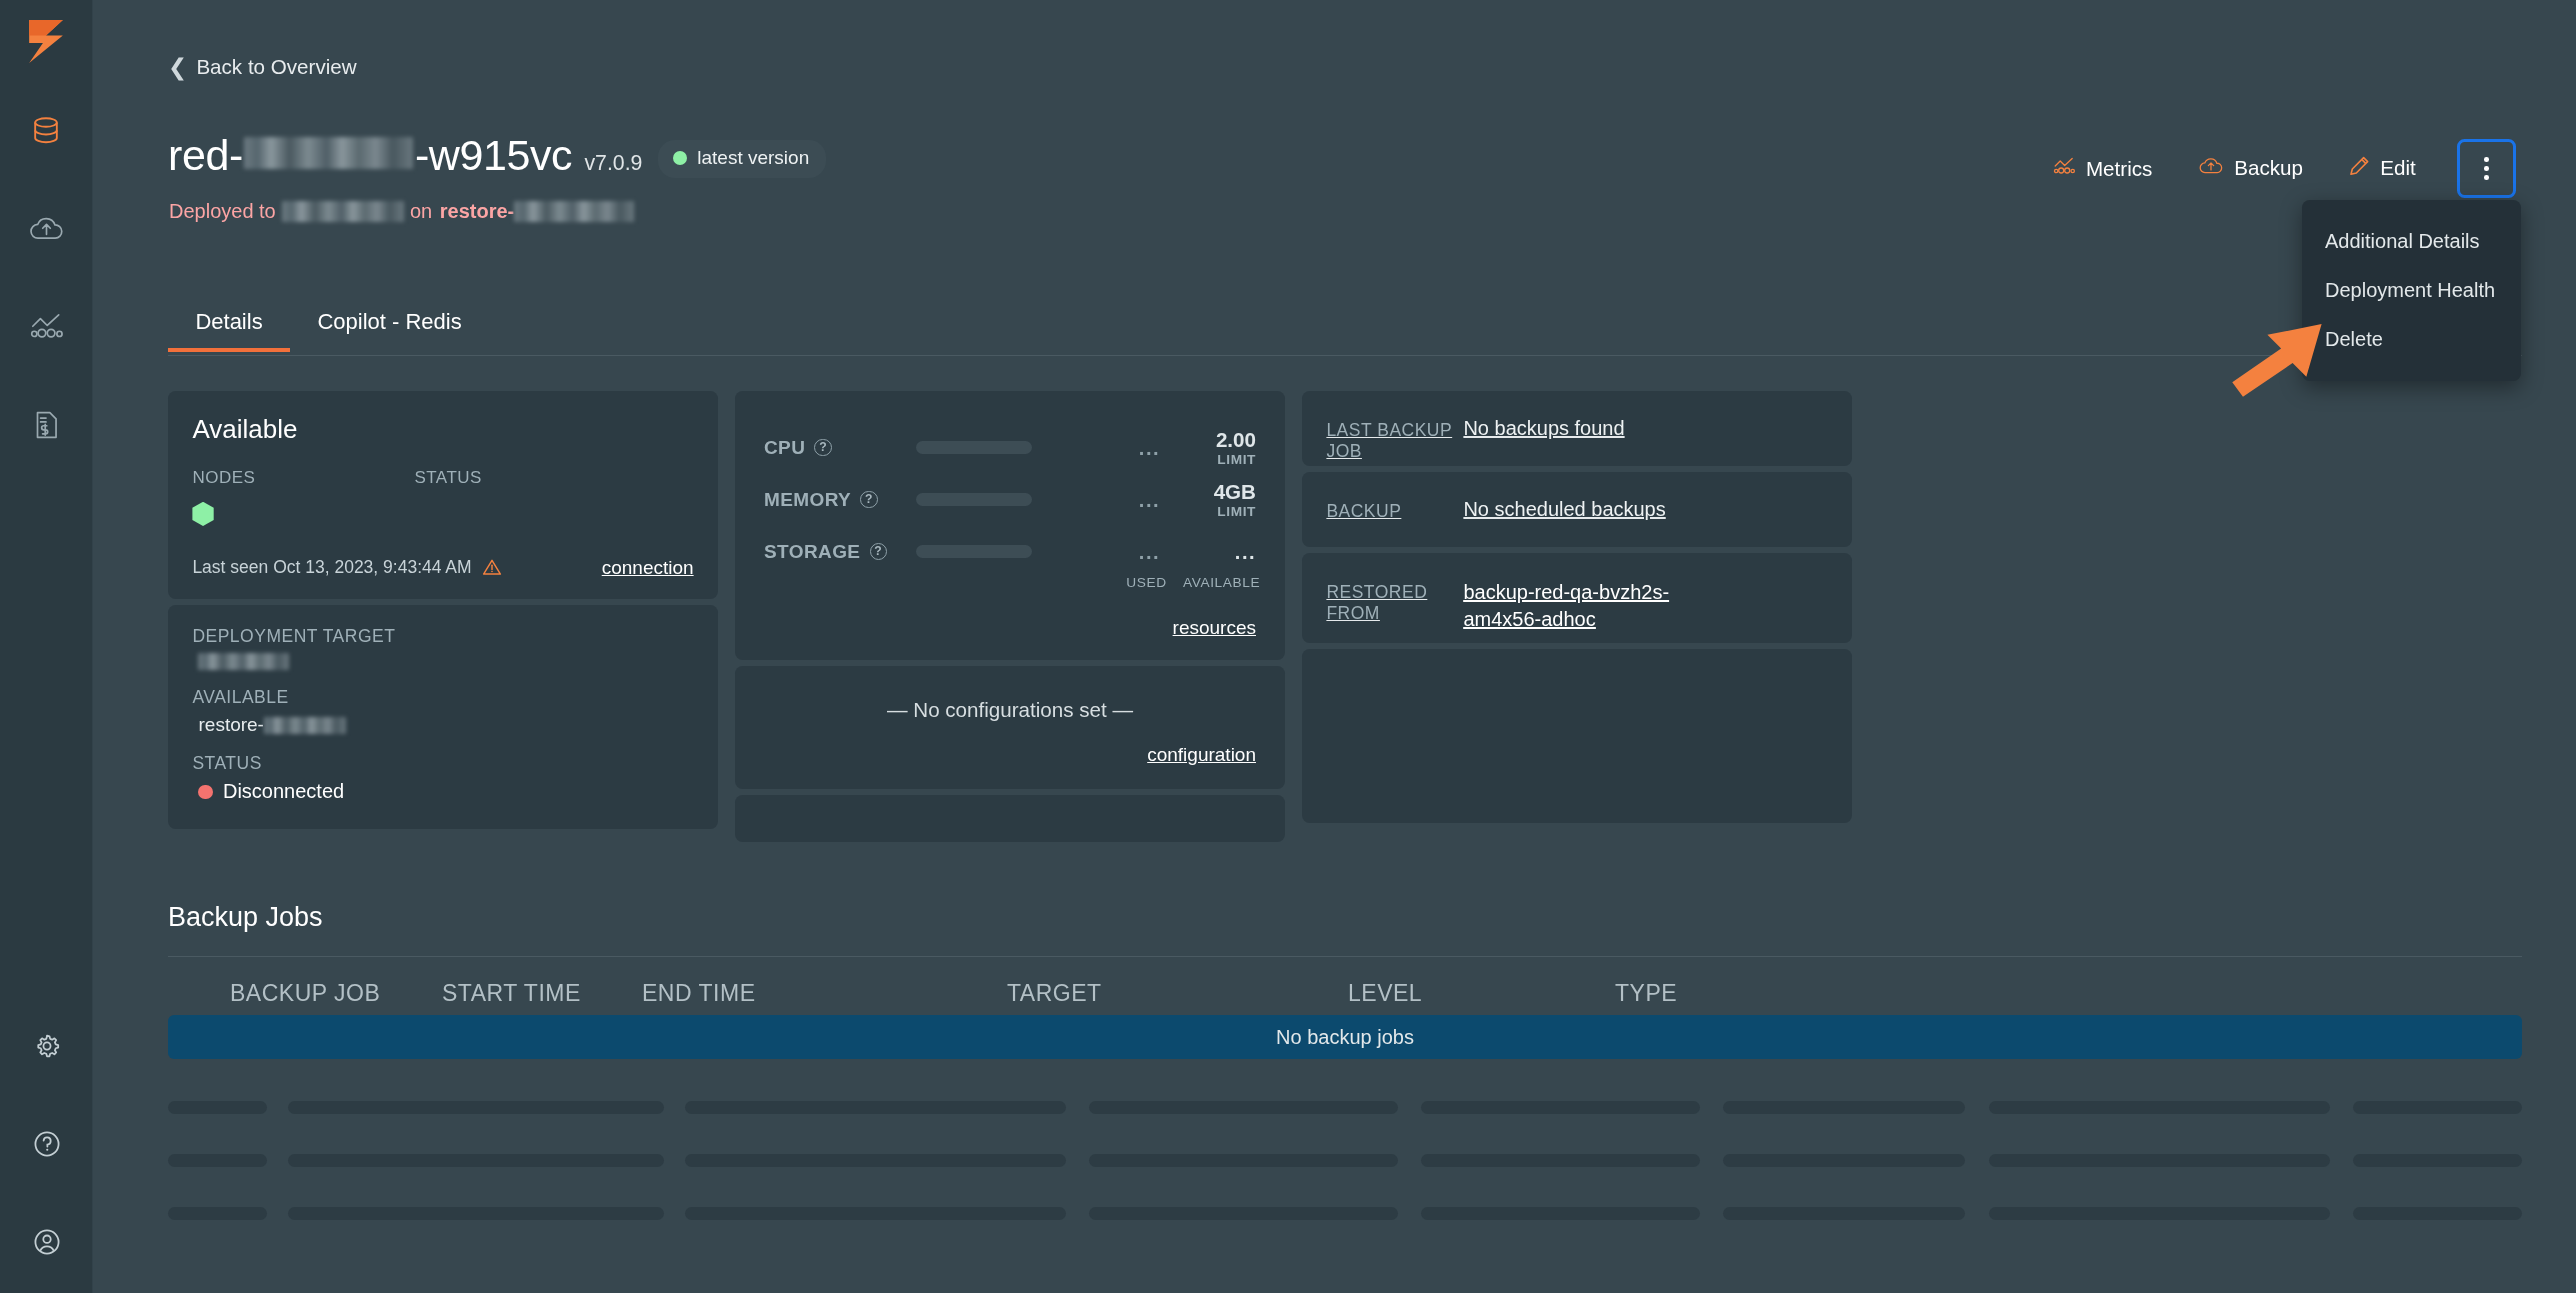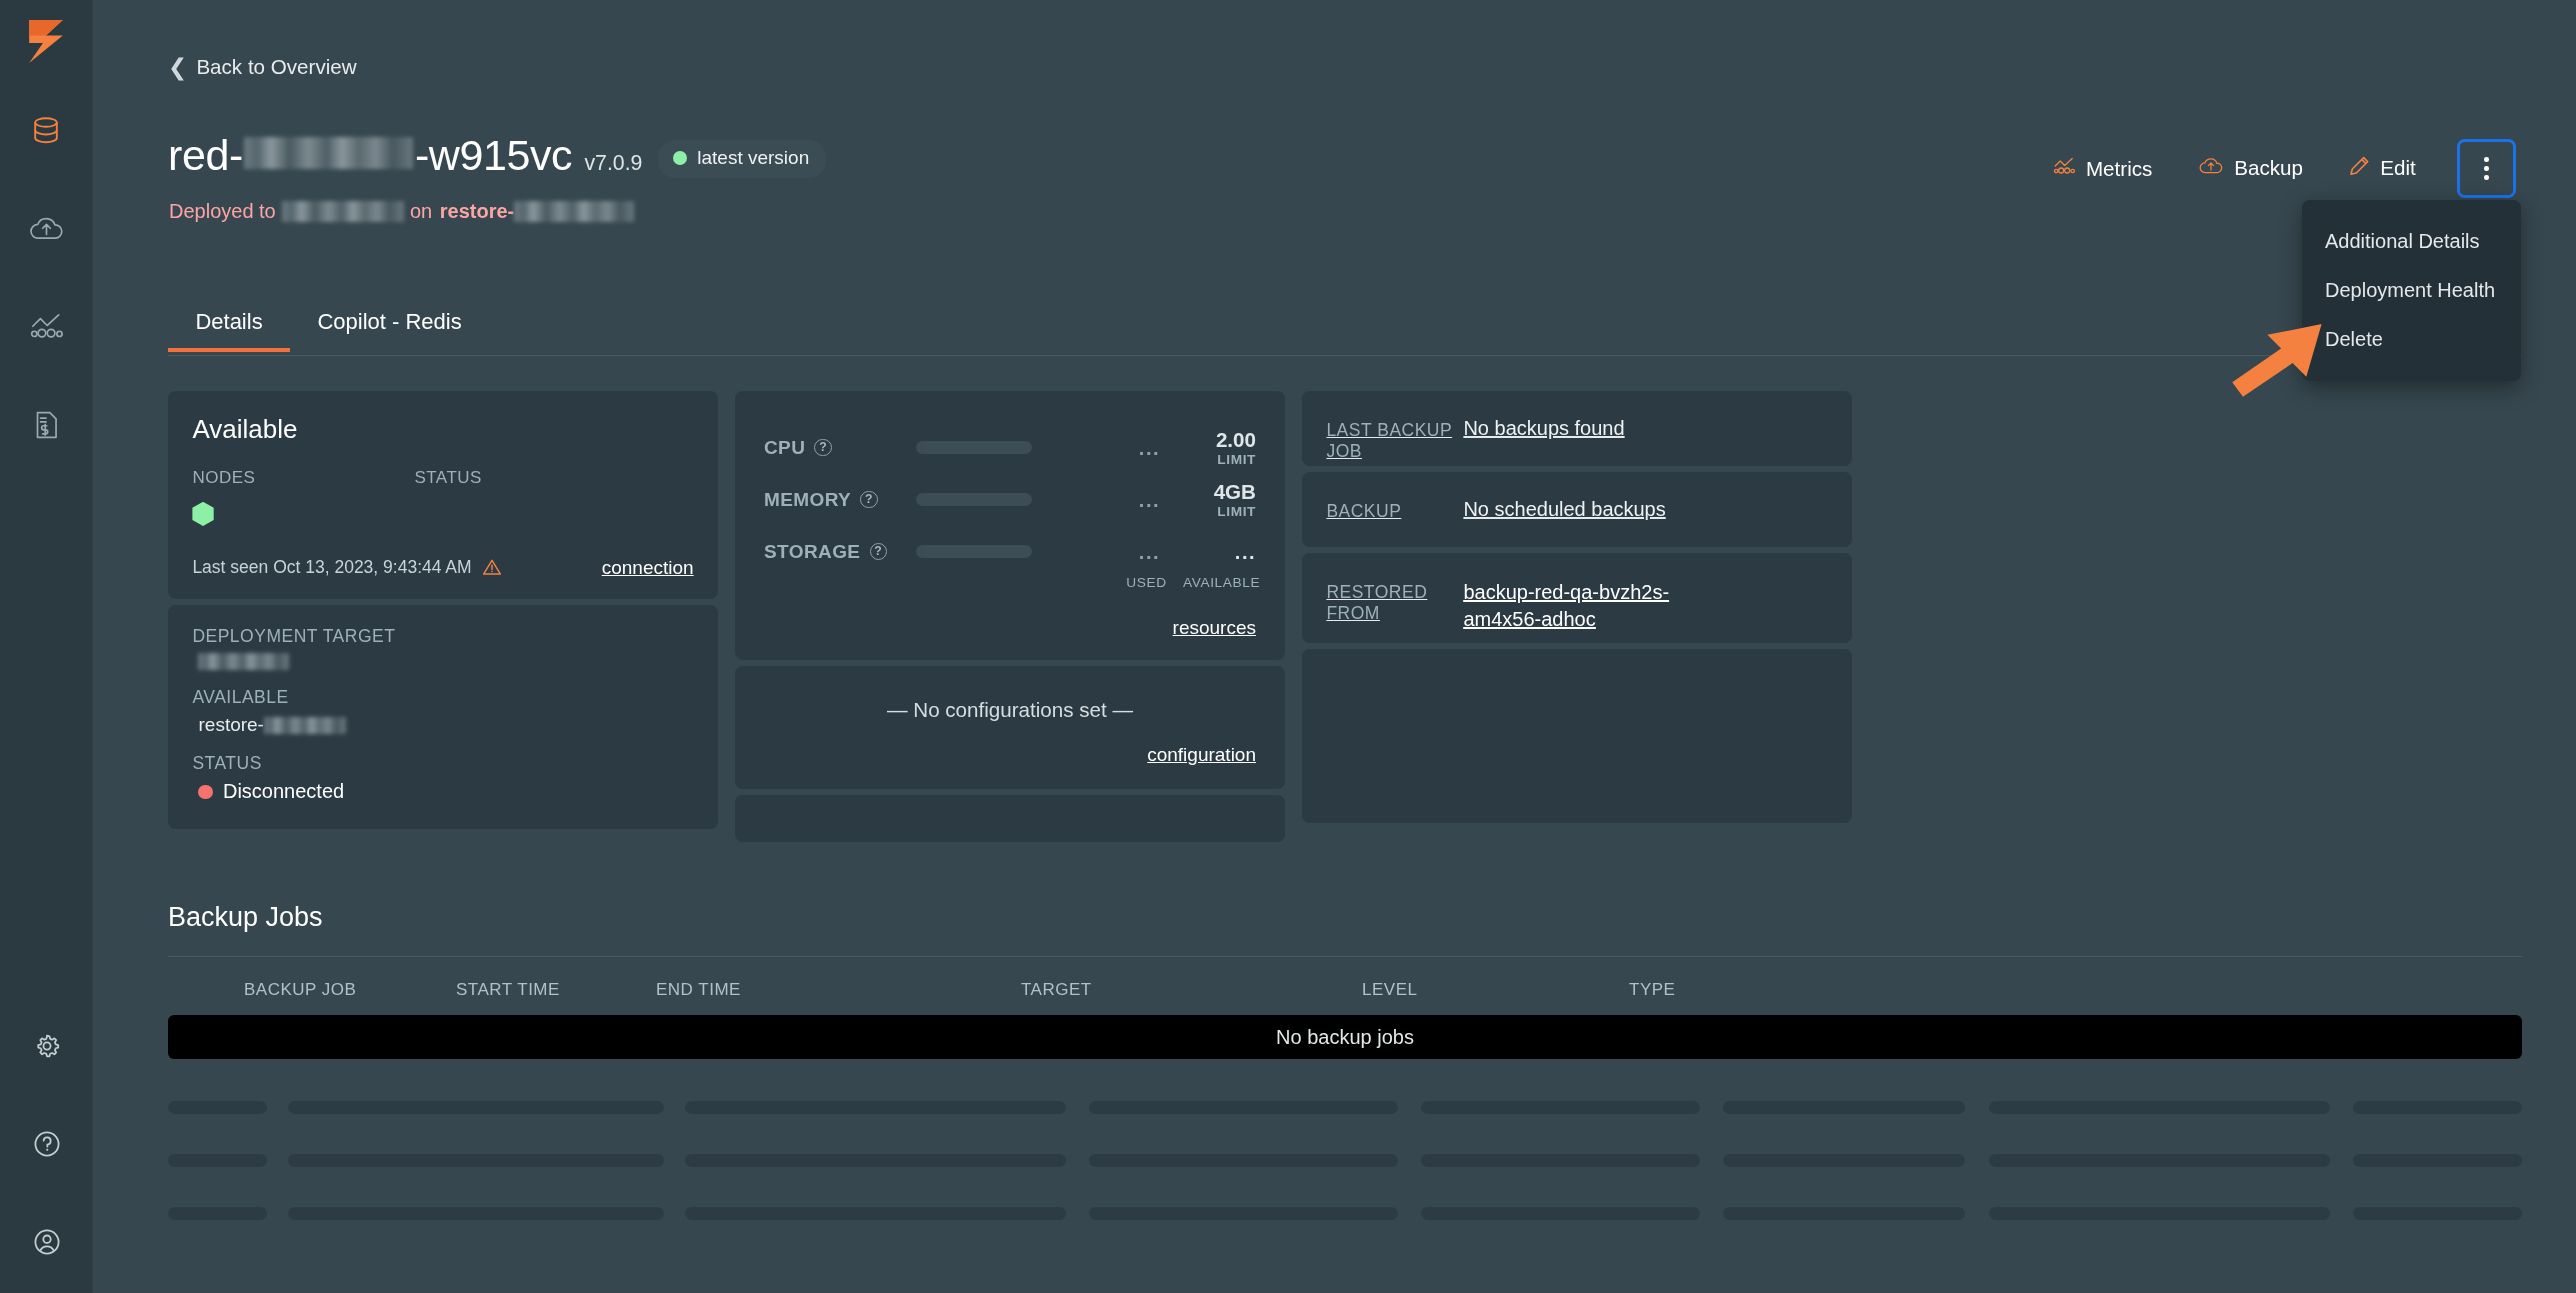--- a/index.html
+++ b/index.html
@@ -167,25 +167,25 @@
   .bk-val { font-size: 20px; color: #eef2f3; }
   .bk-link { font-size: 20px; color: #ffffff; text-decoration: underline; cursor: pointer; width: 221px; line-height: 1.35; }
   .bk-h1 { height: 75px; }
   .bk-h2 { height: 75px; }
   .bk-h3 { height: 90px; }
   .bk-blank { height: 174px; }
 
   
   .bj-title { position: absolute; left: 75px; top: 902px; font-size: 27px; color: #ffffff; }
   .bj-rule { position: absolute; left: 75px; top: 956px; width: 2354px; height: 0.8px; background: #4a5a62; }
-  .bj-headrow { position: absolute; left: 75px; top: 980px; width: 2354px; display: flex; font-size: 17px; color: #b3c0c6; letter-spacing: 0.5px; }
+  .bj-headrow { position: absolute; left: 61px; top: 980px; width: 2354px; display: flex; font-size: 23px; color: #b3c0c6; letter-spacing: 0.5px; }
   .bj-headrow div { flex: 0 0 auto; }
   .bj-empty {
     position: absolute; left: 75px; top: 1015px; width: 2354px; height: 44px;
-    background: #000000; border-radius: 6.1px;
+    background: #0c4a6e; border-radius: 6.1px;
     display: flex; align-items: center; justify-content: center;
     font-size: 20px; color: #e2e8ea; text-align: center;
   }
   .skel-rows { position: absolute; left: 75px; top: 1081px; width: 2354px; }
   .skel-row { display: flex; align-items: center; height: 53px; }
   .skel { height: 13px; border-radius: 6.9px; background: #2d3c44; }
 </style>
 </head>
 <body>
 

